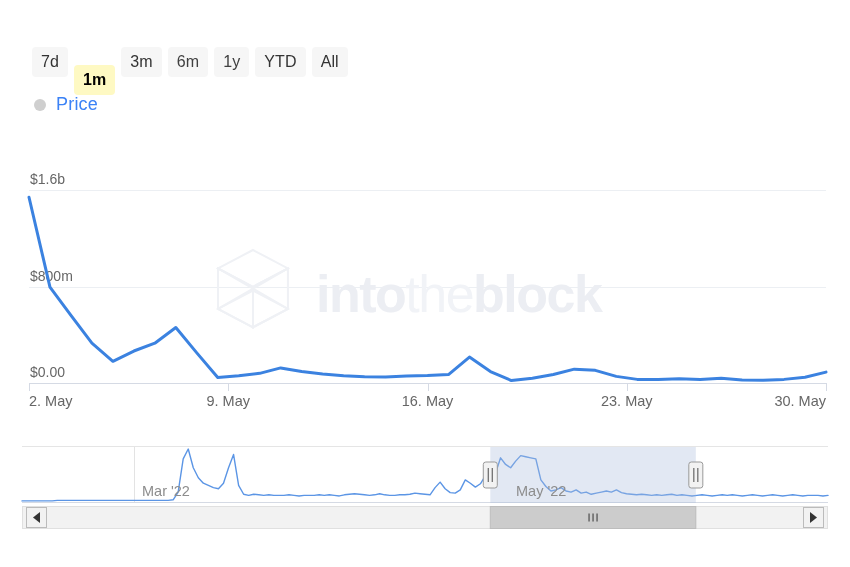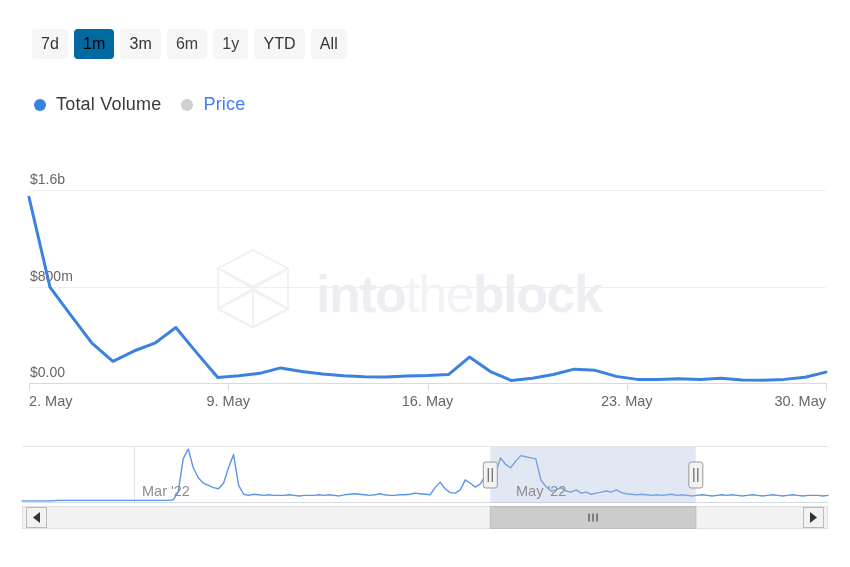--- a/index.html
+++ b/index.html
@@ -43,23 +43,24 @@
     background: #f6f6f6;
     color: #333333;
     font-family: "Liberation Sans", sans-serif;
     font-size: 16px;
     line-height: 30px;
     letter-spacing: 0.1px;
     cursor: pointer;
     white-space: nowrap;
   }
   .range-btn.selected {
-    background: #0369a1;
+    background: #fef9c3;
     color: #000000;
-    font-weight: normal;
+    font-weight: bold;
+    margin-top: 36px;
   }
   .range-btn.disabled {
     color: #404040;
     cursor: default;
   }
 
   
   #legend {
     position: absolute;
     left: 34px;
@@ -169,24 +170,20 @@
       <button class="range-btn">7d</button>
       <button class="range-btn selected">1m</button>
       <button class="range-btn">3m</button>
       <button class="range-btn disabled">6m</button>
       <button class="range-btn disabled">1y</button>
       <button class="range-btn">YTD</button>
       <button class="range-btn">All</button>
     </div>
 
   <div id="legend">
-      <div class="legend-item active">
-        <span class="legend-dot" style="background: rgb(59, 130, 224);"></span>
-        <span class="legend-label">Total Volume</span>
-      </div>
       <div class="legend-item inactive">
         <span class="legend-dot" style="background: rgb(207, 207, 207);"></span>
         <span class="legend-label">Price</span>
       </div>
     </div>
 
   <div id="chart-stage">
     <svg id="chart-svg" width="850" height="567" viewBox="0 0 850 567">
 
       <g id="gridlines">

